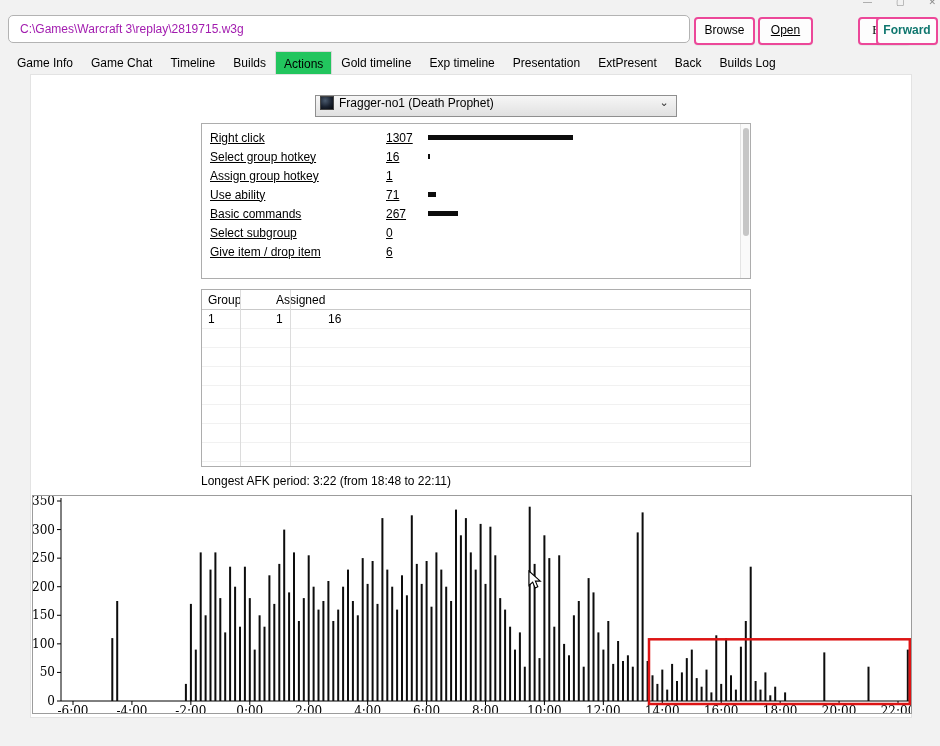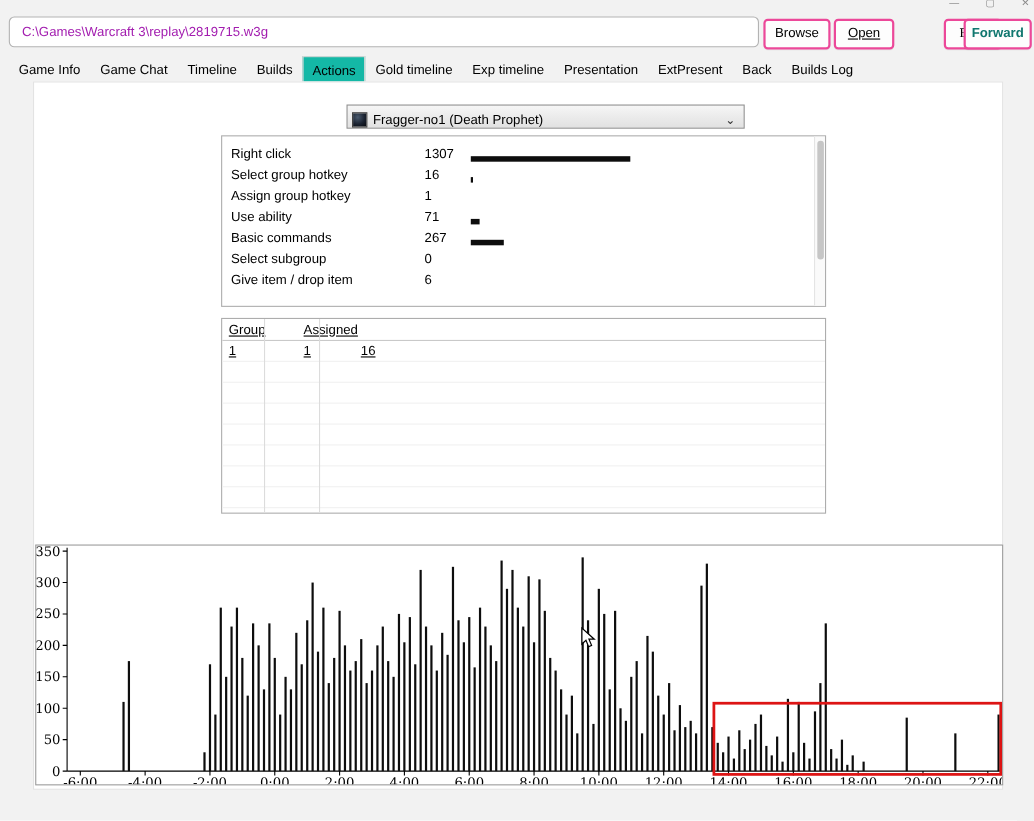--- a/index.html
+++ b/index.html
@@ -18,47 +18,47 @@
   .btn{position:absolute;top:17px;height:24px;border:2px solid #ec4899;border-radius:4px;
     background:#fdfdfd;font:12px "Liberation Sans",sans-serif;text-align:center;
     line-height:22px;box-shadow:0 1px 0 rgba(0,0,0,0.04);cursor:default;}
   .btn-browse{left:694px;width:57px;}
   .btn-open{left:758px;width:51px;text-decoration:underline;}
   .btn-back{left:858px;width:49px;font-family:Liberation Serif, serif;}
   .btn-forward{left:876px;width:58px;color:#0f766e;font-weight:bold;}
   
   .tabs{position:absolute;left:8px;top:40px;display:flex;align-items:flex-start;margin-top:10px;}
   .tab{padding:5px 8px 5px 8px;white-space:nowrap;border:1px solid transparent;}
-  .tab.active{background:#14b8a6;border:1px solid #d8d8d8;border-bottom-color:#fff;
+  .tab.active{background:#22c55e;border:1px solid #d8d8d8;border-bottom-color:#fff;
     position:relative;top:1px;}
   
   .main{position:absolute;left:30px;top:74px;width:882px;height:644px;
     background:#fff;border:1px solid #e3e3e3;box-sizing:border-box;}
   
   .combo{position:absolute;left:284px;top:20px;width:362px;height:22px;box-sizing:border-box;
     border:1px solid #8f8f8f;background:linear-gradient(#f6f6f6,#e1e1e1);
-    display:flex;align-items:flex-end;gap:5px;padding:0 4px;cursor:default;}
+    display:flex;align-items:flex-start;gap:5px;padding:0 4px;cursor:default;}
   .hero-icon{width:14px;height:14px;flex:0 0 auto;border:1px solid #444;box-sizing:border-box;
     background:radial-gradient(circle at 35% 30%,#4a5a6e 0%,#1a2230 55%,#05070c 100%);}
   .combo-label{flex:1 1 auto;white-space:nowrap;overflow:hidden;}
   .combo-arrow{flex:0 0 auto;width:16px;text-align:center;color:#333;font-size:11px;}
   
   .stats-panel{position:absolute;left:170px;top:48px;width:550px;height:156px;
     border:1px solid #adadad;box-sizing:border-box;padding-top:4px;overflow:hidden;background:#fff;}
-  .stat-row{display:flex;align-items:flex-end;height:19px;padding-left:8px;}
+  .stat-row{display:flex;align-items:center;height:19px;padding-left:8px;text-decoration:underline;}
   .stat-label{width:148px;flex:0 0 auto;}
   .stat-value{width:42px;flex:0 0 auto;margin-left:28px;}
   .stat-bar{height:5px;background:#0d0d0d;flex:0 0 auto;}
   .scroll-track{position:absolute;top:0;right:0;width:10px;height:100%;
     background:#fafafa;border-left:1px solid #e4e4e4;box-sizing:border-box;}
   .scroll-thumb{position:absolute;top:4px;left:2px;width:6px;height:108px;
     background:#c6c6c6;border-radius:3px;}
   
   .hk-table{position:absolute;left:170px;top:214px;width:550px;height:178px;
-    border:1px solid #adadad;box-sizing:border-box;overflow:hidden;background:#fff;text-decoration:underline;}
+    border:1px solid #adadad;box-sizing:border-box;overflow:hidden;background:#fff;}
   .hk-head{display:flex;height:19px;align-items:center;border-bottom:1px solid #c9c9c9;}
   .hk-row{display:flex;height:18px;align-items:center;border-bottom:1px solid #f1f1f1;}
   .hk-c1{width:38px;padding-left:6px;box-sizing:border-box;flex:0 0 auto;}
   .hk-c2{width:50px;padding-left:4px;box-sizing:border-box;flex:0 0 auto;margin-left:32px;}
   .hk-c3{padding-left:6px;flex:1 1 auto;}
   .hk-vline{position:absolute;top:0;bottom:0;width:1px;background:#dcdcdc;}
   
   .afk{position:absolute;left:170px;top:399px;}
   
   .chart-panel{position:absolute;left:1px;top:420px;width:880px;height:219px;
@@ -191,20 +191,21 @@
           <span class="hk-c3"></span>
         </div>
         <div class="hk-row">
           <span class="hk-c1"></span>
           <span class="hk-c2"></span>
           <span class="hk-c3"></span>
         </div>
       </div>
   </div>
 
+  <div class="afk">Longest AFK period: 3:22 (from 18:48 to 22:11)</div>
 
   <div class="chart-panel">
     <svg id="apm-chart" width="878" height="220">
         <line x1="28" y1="2" x2="28" y2="205" stroke="#000" stroke-width="1"></line>
         <line x1="28" y1="205" x2="876" y2="205" stroke="#000" stroke-width="1"></line>
         <line x1="24" y1="205" x2="28" y2="205" stroke="#000"></line>
         <text x="22" y="209" text-anchor="end" style="font-family:'DejaVu Serif',serif;font-size:12px;fill:#000">0</text>
         <line x1="24" y1="176.42857142857144" x2="28" y2="176.42857142857144" stroke="#000"></line>
         <text x="22" y="180.42857142857144" text-anchor="end" style="font-family:'DejaVu Serif',serif;font-size:12px;fill:#000">50</text>
         <line x1="24" y1="147.85714285714286" x2="28" y2="147.85714285714286" stroke="#000"></line>

